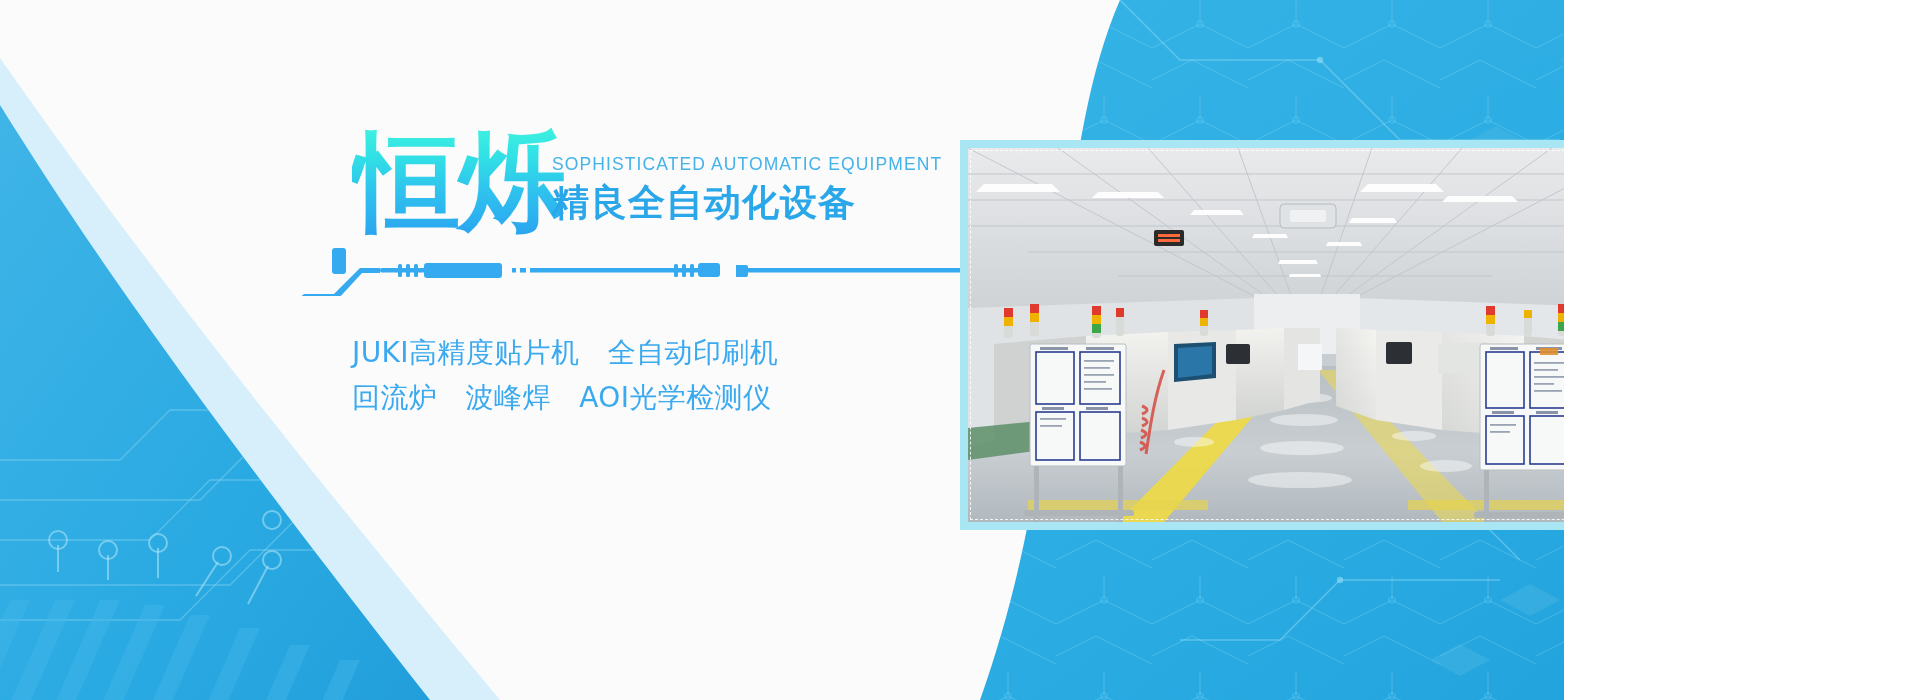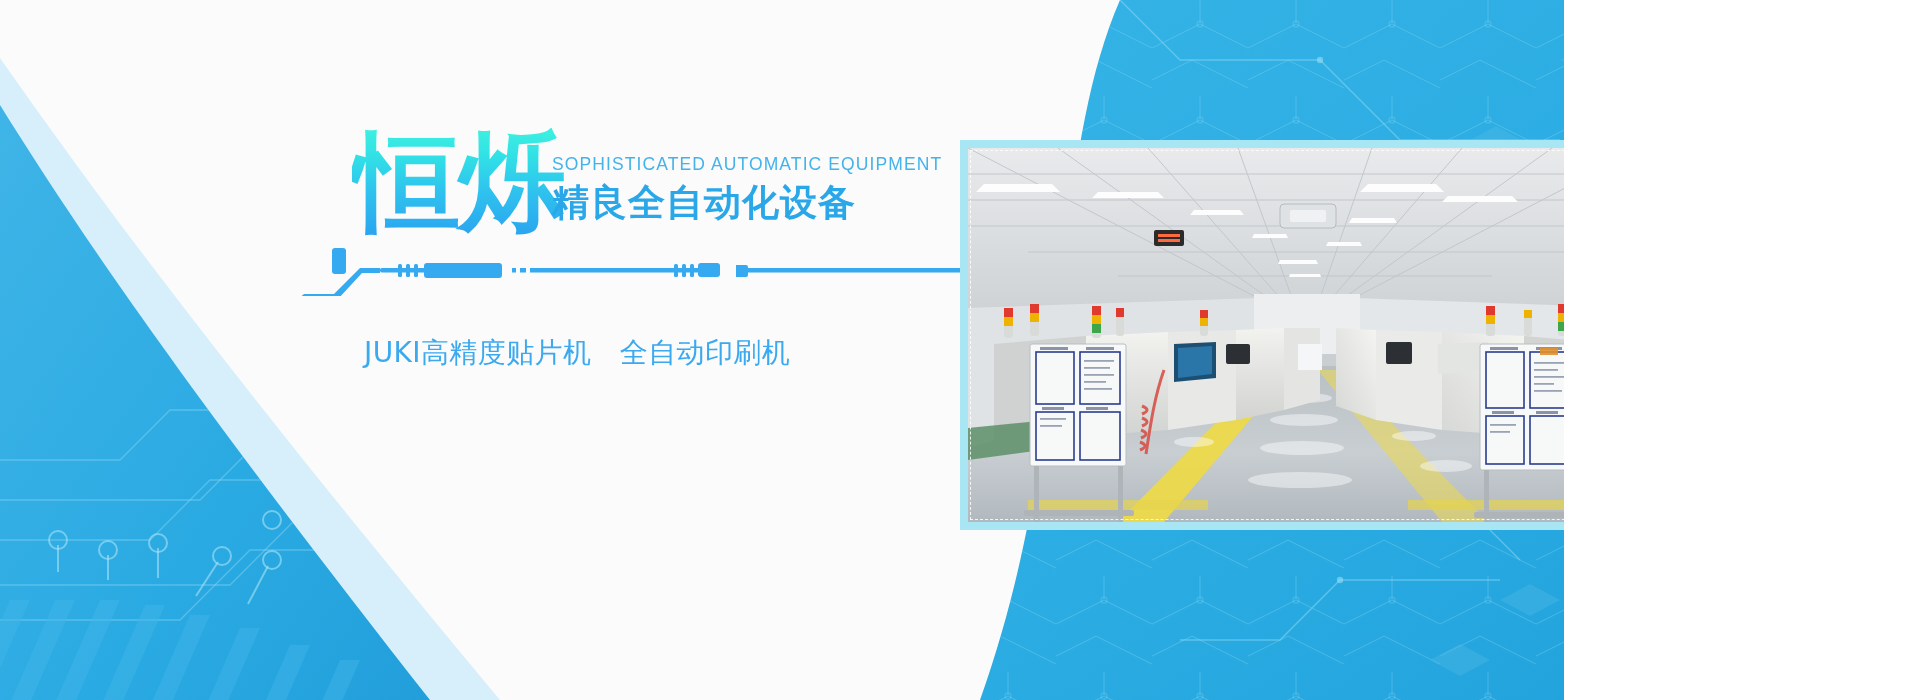--- a/index.html
+++ b/index.html
@@ -35,21 +35,21 @@
     position:absolute;left:200px;top:38px;
     font-size:37px;font-weight:700;letter-spacing:1px;color:#2aa7e8;white-space:nowrap;
     font-family:"DejaVu Sans","Liberation Sans",sans-serif;
   }
 
   
   #circuit-rule{position:absolute;left:-58px;top:108px;width:700px;height:48px;}
   #circuit-rule svg{display:block;}
 
   
-  #product-list{position:absolute;left:12px;top:190px;width:640px;}
+  #product-list{position:absolute;left:0;top:190px;width:640px;}
   .product-line{
     font-size:28px;line-height:1.62;color:#3aa9ef;white-space:nowrap;
     font-family:"DejaVu Sans","Liberation Sans",sans-serif;
     letter-spacing:0.4px;
   }
 
   
   #photo-card{
     position:absolute;left:960px;top:140px;width:690px;
     height:390px;
@@ -269,20 +269,21 @@
           <rect x="208" y="14" width="10" height="18"></rect>
           <rect x="222" y="14" width="4" height="18"></rect>
           <rect x="232" y="14" width="4" height="18"></rect>
           <rect x="426" y="14" width="16" height="18"></rect>
         </g>
       </svg>
     </div>
 
     <div id="product-list">
       <div class="product-line">JUKI高精度贴片机　全自动印刷机</div>
+      <div class="product-line">回流炉　波峰焊　AOI光学检测仪</div>
     </div>
   </div>
 
   <div id="photo-card">
     <div id="photo-inner">
       <svg viewBox="0 0 674 374" preserveAspectRatio="none" xmlns="http://www.w3.org/2000/svg">
         <defs>
           <linearGradient id="ceil" x1="0" y1="0" x2="0" y2="1">
             <stop offset="0%" stop-color="#e9eaec"></stop>
               <stop offset="100%" stop-color="#cfd3d6"></stop>

